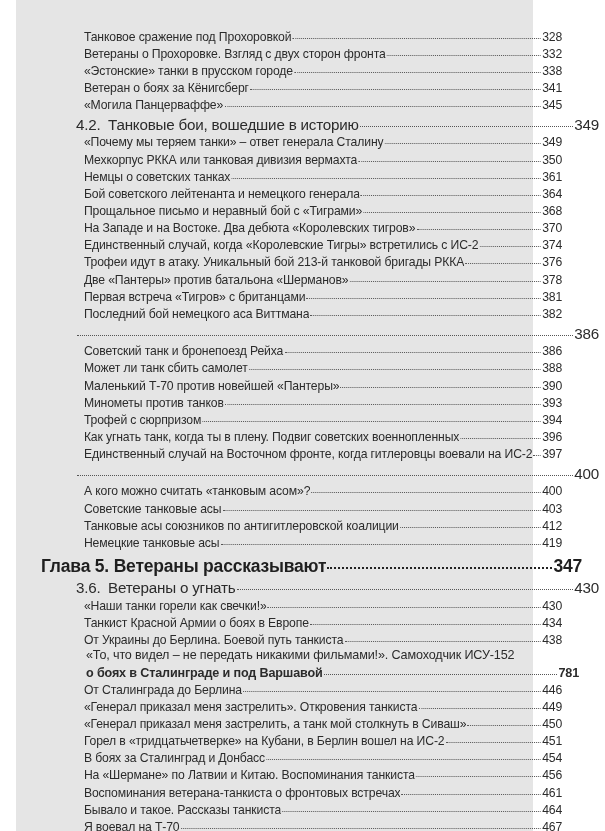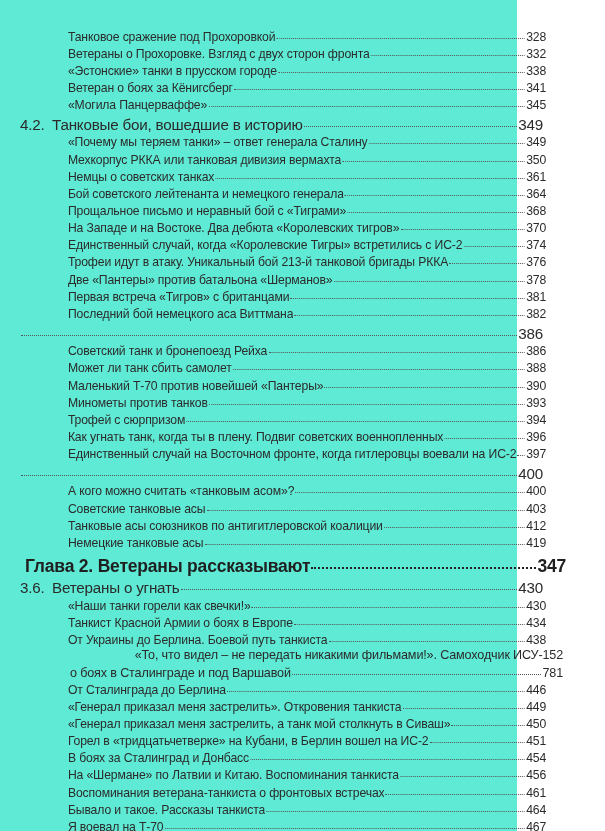--- a/index.html
+++ b/index.html
@@ -1,38 +1,38 @@
 <!DOCTYPE html>
 <html><head>
 <meta charset="utf-8">
 <style>
   html, body { margin: 0; padding: 0; background: #ffffff; }
   body { width: 605px; height: 831px; overflow: hidden; position: relative;
          font-family: "Liberation Sans", "DejaVu Sans", sans-serif; color: #2b2b2b; }
-  .page { position: absolute; left: 0; top: 0; width: 517px; height: 831px; background: #5eead4; }
+  .page { position: absolute; left: 16px; top: 0; width: 517px; height: 831px; background: #e5e5e5; }
   .toc { position: absolute; left: 0; top: 28px; width: 605px; }
   .row { position: relative; display: flex; align-items: baseline; white-space: nowrap; }
   .row .title { flex: 0 0 auto; white-space: nowrap; overflow: hidden; }
   .row .dots { flex: 1 1 auto; overflow: hidden; height: 1em; position: relative; margin: 0 1px; }
   .row .dots::after { content: ""; position: absolute; left: 0; right: 0; bottom: 2px;
       border-bottom: 1.4px dotted #555; }
   .row .page-num { flex: 0 0 auto; text-align: right; }
 
   .sub { padding-left: 70px; width: 493px; font-size: 12.6px; line-height: 15.55px; letter-spacing: -0.15px; transform: scaleX(0.97); transform-origin: left; }
   .sub .page-num { min-width: 20px; }
 
-  .section { padding-left: 20px; width: 523px; font-size: 15.2px; line-height: 19px; margin-top: 1px; margin-bottom: 0px; letter-spacing: -0.2px; }
+  .section { padding-left: 60px; width: 523px; font-size: 15.2px; line-height: 19px; margin-top: 1px; margin-bottom: 0px; letter-spacing: -0.2px; }
   .section .num { display: inline-block; width: 32px; }
   .section .dots::after { bottom: 3px; }
 
   .chapter { padding-left: 25px; width: 541px; font-size: 17.5px; font-weight: bold; line-height: 22px; margin-top: 3px; margin-bottom: 1px; color: #1f1f1f; letter-spacing: -0.2px; }
   .chapter .dots::after { border-bottom: 2.6px dotted #222; bottom: 3px; }
 
   .multi { padding-left: 70px; width: 493px; font-size: 12.6px; line-height: 15.55px; letter-spacing: -0.15px; }
-  .multi .line1 { display: block; white-space: nowrap; text-align: right; }
+  .multi .line1 { display: block; white-space: nowrap; }
 </style>
 </head>
 <body>
 
 <div class="page">
   <div class="toc">
 
     <div>
       <div class="row sub">
           <span class="title">Танковое сражение под Прохоровкой</span>
@@ -187,21 +187,21 @@
           <span class="page-num">412</span>
         </div>
       <div class="row sub">
           <span class="title">Немецкие танковые асы</span>
           <span class="dots"></span>
           <span class="page-num">419</span>
         </div>
     </div>
 
     <div class="row chapter">
-        <span class="title">Глава 2. Ветераны рассказывают</span>
+        <span class="title">Глава 5. Ветераны рассказывают</span>
         <span class="dots"></span>
         <span class="page-num">347</span>
       </div>
 
     <div class="row section">
         <span class="title"><span class="num">3.6.</span><span>Ветераны о угнать</span></span>
         <span class="dots"></span>
         <span class="page-num">430</span>
       </div>
     <div>
@@ -216,21 +216,21 @@
           <span class="page-num">434</span>
         </div>
       <div class="row sub">
           <span class="title">От Украины до Берлина. Боевой путь танкиста</span>
           <span class="dots"></span>
           <span class="page-num">438</span>
         </div>
 
       <div class="multi">
         <span class="line1">«То, что видел – не передать никакими фильмами!». Самоходчик ИСУ-152</span>
-        <div class="row" style="width:493px;">
+        <div class="row" style="width:493px;font-weight:bold;">
             <span class="title">о боях в Сталинграде и под Варшавой</span>
             <span class="dots"></span>
             <span class="page-num">781</span>
           </div>
       </div>
 
       <div class="row sub">
           <span class="title">От Сталинграда до Берлина</span>
           <span class="dots"></span>
           <span class="page-num">446</span>

